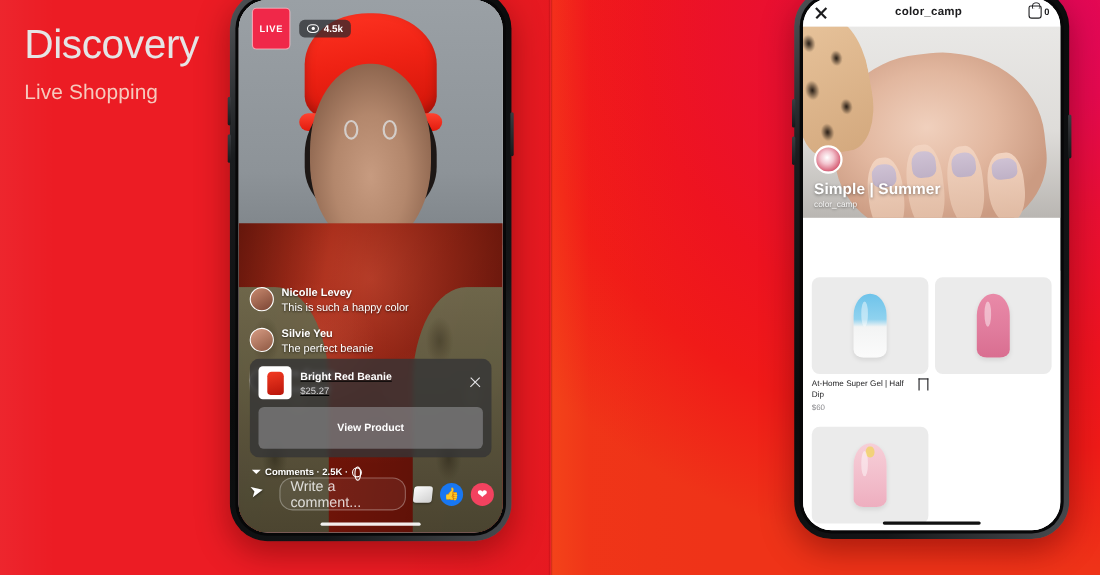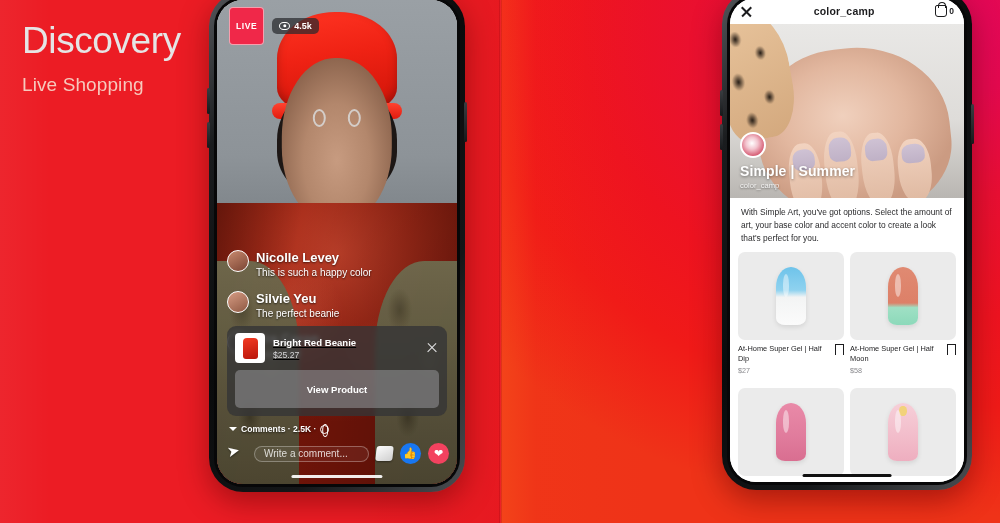--- a/index.html
+++ b/index.html
@@ -139,21 +139,21 @@
 
   
   .comments{ position:absolute; left:10px; bottom:112px; width:190px; z-index:6; }
   .cmt{ display:flex; gap:7px; margin-bottom:11px; align-items:flex-start; }
   .cmt-av{ width:22px; height:22px; border-radius:50%; flex:0 0 22px;
     border:1.6px solid #fff; overflow:hidden;
     background:linear-gradient(150deg,#c98a6f,#7a4433); }
   .cmt-av.a2{ background:linear-gradient(150deg,#d79c84,#8e5842); }
   .cmt-av.a3{ background:linear-gradient(150deg,#6f6a5c,#2f2b26); }
   .cmt-txt{ line-height:1.25; padding-top:0px; }
-  .cmt-name{ font-size:13px; font-weight:700; color:#fff;
+  .cmt-name{ font-size:10px; font-weight:700; color:#fff;
     text-shadow:0 1px 2px rgba(0,0,0,.6); }
   .cmt-body{ font-size:10px; font-weight:400; color:#fff;
     text-shadow:0 1px 2px rgba(0,0,0,.7); margin-top:1px; }
 
   
   .product-card{
     position:absolute; left:10px; right:10px; bottom:68px; z-index:7;
     background:rgba(52,52,54,.80); border-radius:9px; padding:7px 8px 8px 8px;
     backdrop-filter:blur(2px);
   }
@@ -182,22 +182,22 @@
     border-top:4.5px solid #fff; }
   .globe{ width:9px;height:9px;border:1.2px solid #fff;border-radius:50%; position:relative; }
   .globe::after{ content:""; position:absolute; left:50%; top:-1.2px; transform:translateX(-50%);
     width:3.6px; height:10.4px; border:1.2px solid #fff; border-radius:50%; }
 
   .cbar{ position:absolute; left:10px; right:8px; bottom:20px; z-index:7;
     display:flex; align-items:center; gap:7px; }
   .share-ic{ width:20px; height:20px; flex:0 0 20px; position:relative; }
   .share-ic::before{ content:"➤"; position:absolute; left:0; top:-2px; font-size:15px; color:#fff;
     text-shadow:0 1px 2px rgba(0,0,0,.5); transform:rotate(-12deg); }
-  .cinput{ flex:1; height:16px; border-radius:12px; display:flex; align-items:center;
-    padding:0 9px; font-size:10px; color:rgba(255,255,255,.80);
+  .cinput{ flex:1; height:30px; border-radius:12px; display:flex; align-items:center;
+    padding:0 9px; font-size:13px; color:rgba(255,255,255,.80);
     border:1px solid rgba(255,255,255,.30); background:rgba(255,255,255,.06); }
   .sticker{ width:17px; height:15px; flex:0 0 17px;
     background:linear-gradient(150deg,#fdfdfd,#cfcfcf); border-radius:3px;
     transform:skewX(-6deg); box-shadow:0 1px 2px rgba(0,0,0,.4); }
   .react{ width:21px; height:21px; border-radius:50%; flex:0 0 21px;
     display:flex; align-items:center; justify-content:center; font-size:11px; color:#fff; }
   .react.like{ background:#1877f2; }
   .react.love{ background:#f3425f; }
 
   .home-ind{ position:absolute; left:50%; transform:translateX(-50%); bottom:6px;
@@ -437,45 +437,34 @@
           </div>
           <div class="leopard"></div>
 
           <div class="story-block">
             <div class="s-avatar"></div>
             <div class="s-title">Simple | Summer</div>
             <div class="s-sub">color_camp</div>
           </div>
         </div>
 
-        <div class="r-desc">With Simple Art, you've got options. Select the amount of art, your base color and accent color to create a look that's perfect for you.</div>
 
         <div class="grid">
 
           <div class="card">
             <div class="card-img">
               <div class="nail n-halfdip"></div>
             </div>
             <div class="card-row">
               <div class="card-name">At-Home Super Gel | Half Dip</div>
               <div class="bookmark"></div>
             </div>
-            <div class="card-price">$27</div>
-          </div>
-
-          <div class="card">
-            <div class="card-img">
-              <div class="nail n-halfmoon"></div>
-            </div>
-            <div class="card-row">
-              <div class="card-name">At-Home Super Gel | Half Moon</div>
-              <div class="bookmark"></div>
-            </div>
-            <div class="card-price">$58</div>
-          </div>
+            <div class="card-price">$60</div>
+          </div>
+
 
           <div class="card">
             <div class="card-img">
               <div class="nail n-pink"></div>
             </div>
           </div>
 
           <div class="card">
             <div class="card-img">
               <div class="nail n-blush"></div>

